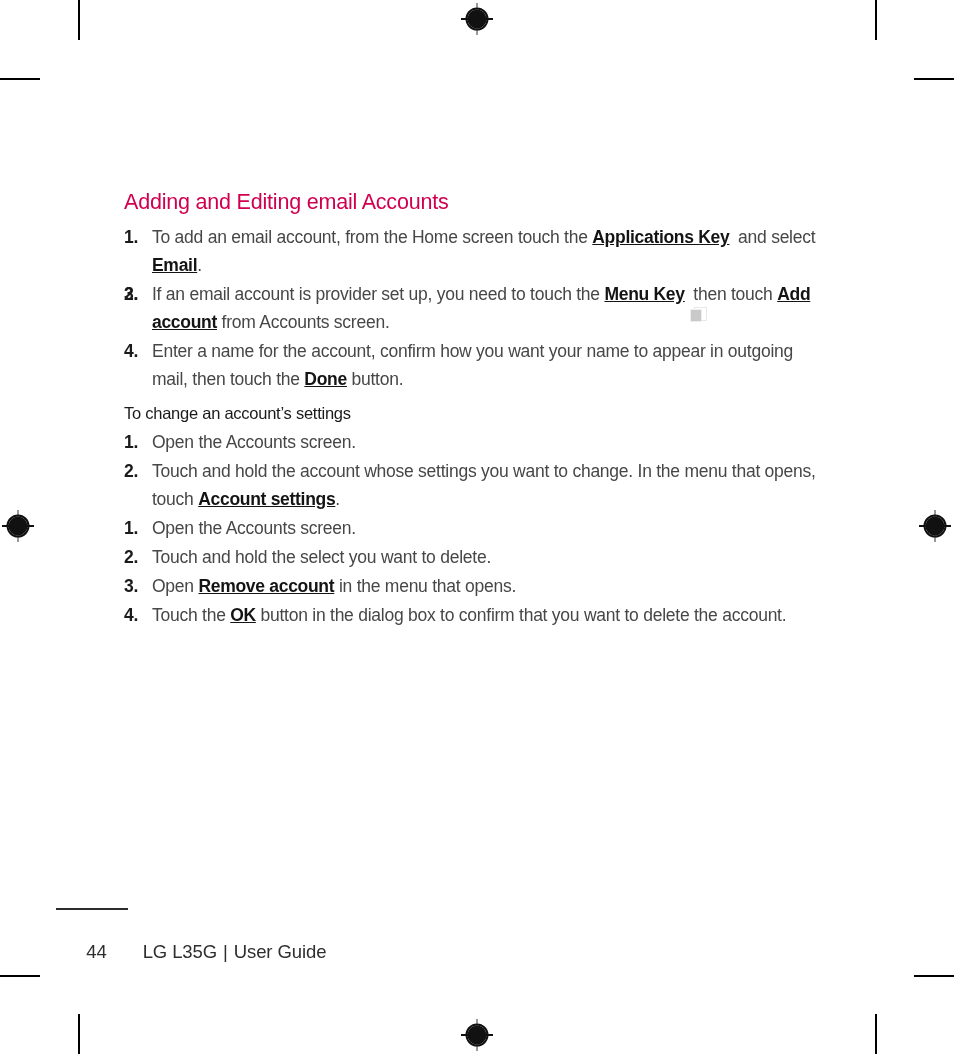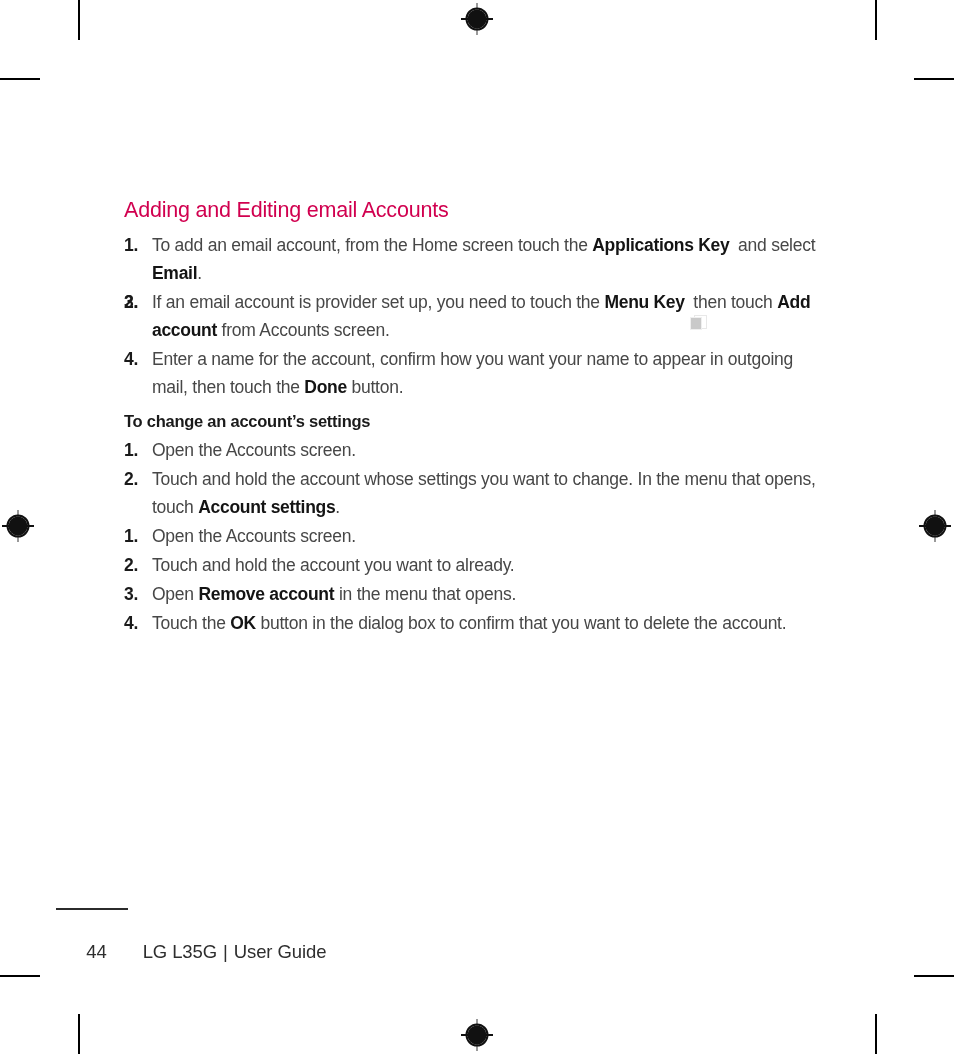--- a/index.html
+++ b/index.html
@@ -54,28 +54,28 @@
     left: 124px;
     top: 186px;
     width: 706px;
   }
 
   .section-heading {
     color: #d1004f;
     font-size: 21.5px;
     font-weight: 400;
     letter-spacing: -0.2px;
-    margin: 12px 0 7px 0;
+    margin: 4px 0 7px 0;
     line-height: 1.2;
   }
 
   .sub-heading {
     color: #1a1a1a;
     font-size: 16.5px;
-    font-weight: bold;
+    font-weight: normal;
     letter-spacing: -0.25px;
     margin: 9px 0 4px 0;
     line-height: 1.35;
   }
 
   ol.steps {
     list-style: none;
     margin: 0;
     padding: 0;
   }
@@ -96,20 +96,21 @@
     top: 0;
     font-weight: bold;
     color: #1a1a1a;
     font-size: 17.5px;
   }
 
   .step b {
     color: #141414;
     font-weight: bold;
     letter-spacing: -0.3px;
+    text-decoration: underline;
   }
 
   
   .key-icon {
     display: inline-block;
     vertical-align: -4px;
     margin: 0 2px;
   }
 
   .apps-key {
@@ -245,21 +246,21 @@
       </ol>
 
     <div id="subsections">
         <div class="sub-heading">To change an account’s settings</div>
         <ol class="steps">
           <li class="step"><span class="num">1.</span><span>Open the Accounts screen.</span></li>
           <li class="step"><span class="num">2.</span><span>Touch and hold the account whose settings you want to change. In the menu that opens, touch </span><b>Account settings</b><span>.</span></li>
         </ol>
         <ol class="steps">
           <li class="step"><span class="num">1.</span><span>Open the Accounts screen.</span></li>
-          <li class="step"><span class="num">2.</span><span>Touch and hold the account you want to already.</span></li>
+          <li class="step"><span class="num">2.</span><span>Touch and hold the select you want to delete.</span></li>
           <li class="step"><span class="num">3.</span><span>Open </span><b>Remove account</b><span> in the menu that opens.</span></li>
           <li class="step"><span class="num">4.</span><span>Touch the </span><b>OK</b><span> button in the dialog box to confirm that you want to delete the account.</span></li>
         </ol>
       </div>
   </div>
 
   <div class="footer">
     <div class="footer-rule"></div>
     <div class="footer-line">
       <span class="footer-page-no">44</span><span>LG L35G</span><span class="footer-sep">|</span><span>User Guide</span>

